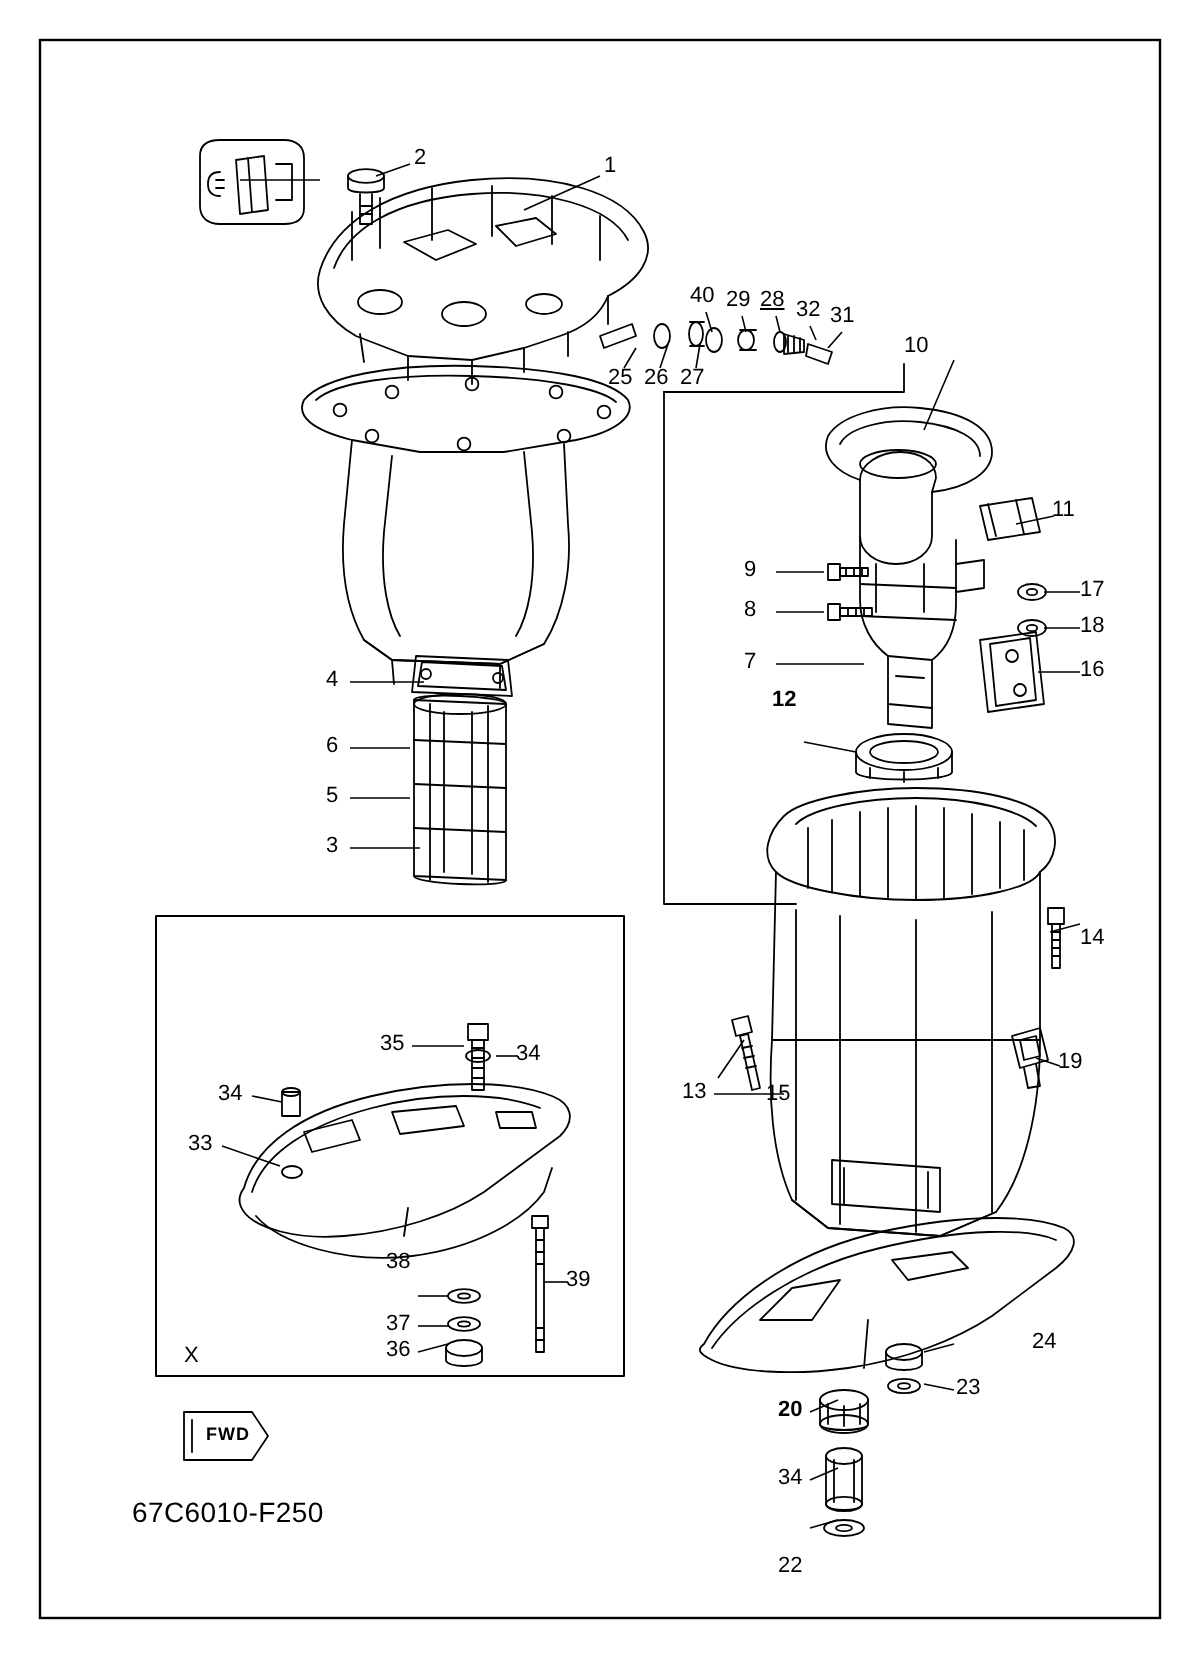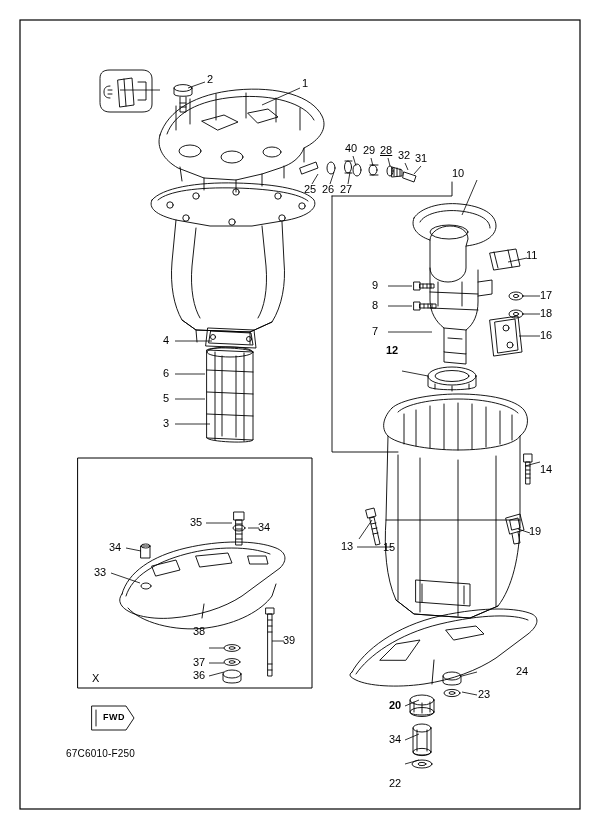--- a/index.html
+++ b/index.html
@@ -29,21 +29,21 @@
     font-family: "Liberation Sans", sans-serif;
     font-size: 11px;
     color: #000000;
     white-space: nowrap;
     line-height: 1;
   }
   .partcode {
     position: absolute;
     left: 66px;
     top: 748px;
-    font-size: 10px;
+    font-size: 14px;
     color: #000;
     letter-spacing: 0.2px;
   }
   .xmark {
     position: absolute;
     left: 92px;
     top: 672px;
     font-size: 11px;
     color: #000;
   }

